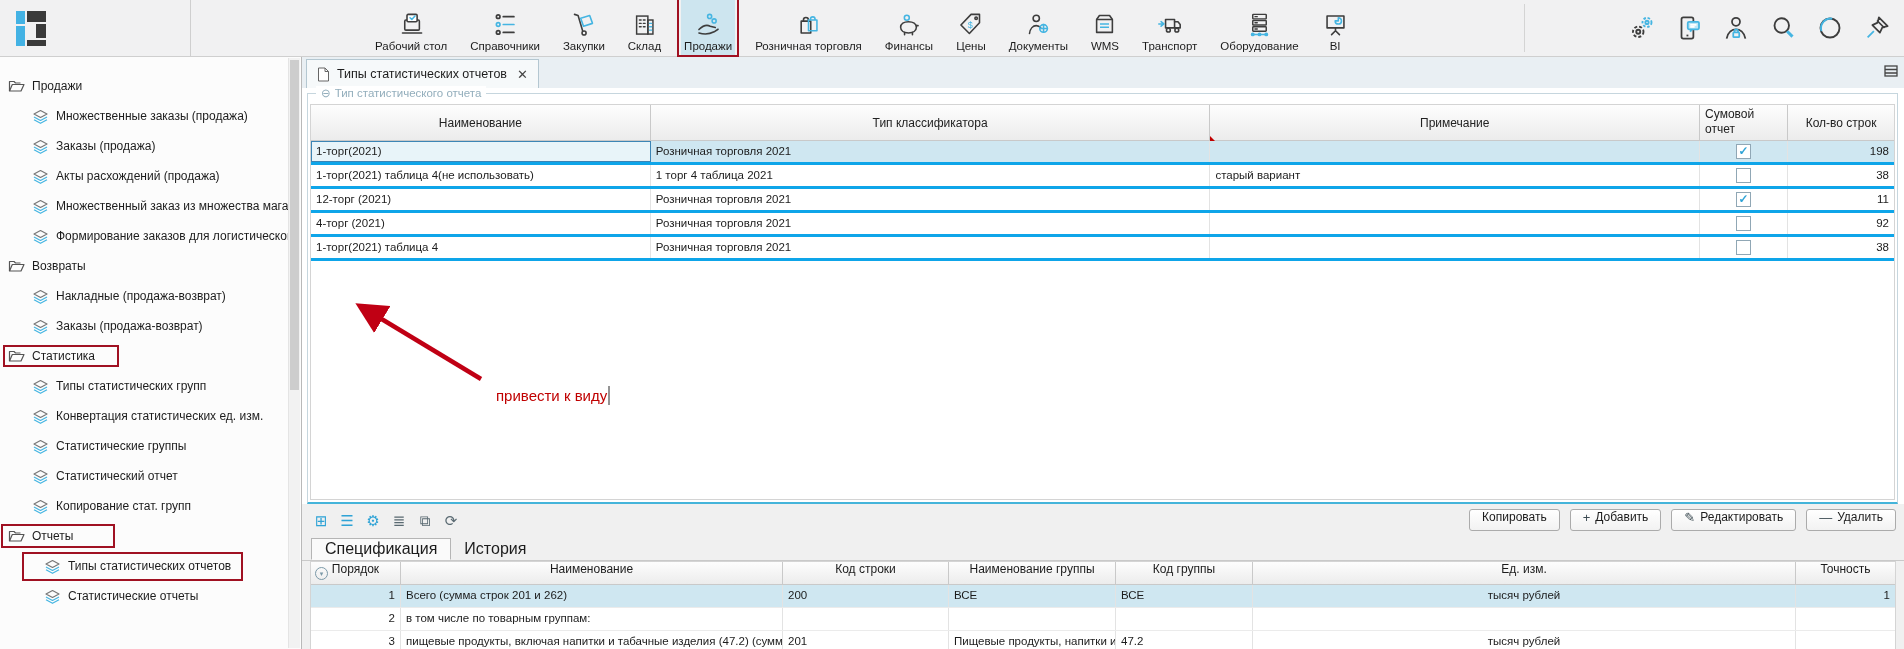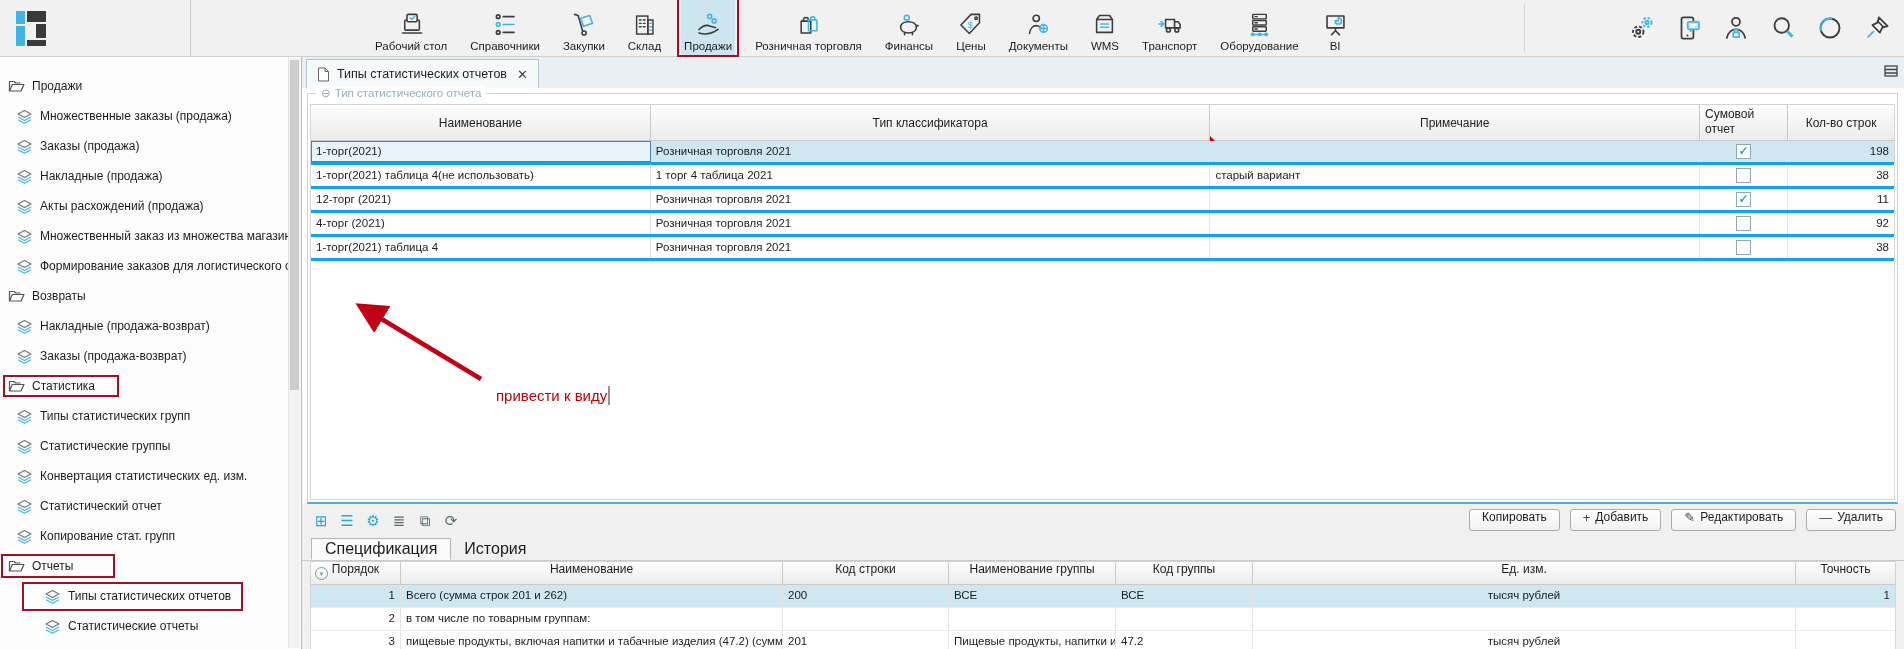--- a/index.html
+++ b/index.html
@@ -26,21 +26,21 @@
   .red-outline{position:absolute;left:-4px;right:-4px;top:-3px;bottom:-1px;border:2px solid #a01122;pointer-events:none;}
   .tb-divider{position:absolute;left:1524px;top:4px;width:1px;height:48px;background:#d4d4d4;}
   .tb-right{position:absolute;right:12px;top:0;height:56px;display:flex;align-items:center;gap:17px;}
 
   
   .sidebar{position:absolute;left:0;top:57px;width:302px;height:592px;background:#fcfcfc;
            border-right:1px solid #b9b9b9;box-sizing:border-box;padding-top:14px;overflow:hidden;}
   .sb-scroll{position:absolute;right:1px;top:1px;width:11px;height:590px;background:#f2f2f2;border-left:1px solid #e4e4e4;}
   .sb-thumb{position:absolute;left:1px;top:2px;width:9px;height:330px;background:#cdcdcd;}
   .sb-item{height:30px;display:flex;align-items:center;gap:7px;font-size:12px;white-space:nowrap;
-           padding-left:16px;overflow:visible;cursor:default;}
+           padding-left:32px;overflow:visible;cursor:default;}
   .sb-item.folder{padding-left:8px;}
   .sb-item.subleaf{padding-left:44px;}
   .sb-wrap{position:relative;display:inline-flex;align-items:center;gap:7px;}
   .rb{position:absolute;border:2px solid #a01122;pointer-events:none;}
   .rb-stat{left:-5px;top:-4px;right:-24px;bottom:-4px;}
   .rb-otch{left:-7px;top:-5px;right:-42px;bottom:-5px;}
   .rb-tipy{left:-22px;top:-7px;right:-12px;bottom:-7px;}
 
   
   .main{position:absolute;left:302px;top:57px;width:1602px;height:592px;background:#fff;}
@@ -357,30 +357,20 @@
       <span>Заказы (продажа)</span>
     </div>
     <div class="sb-item">
       <span>
           <svg width="17" height="15" viewBox="0 0 17 15" fill="none" stroke-width="1.2" stroke-linejoin="round">
             <path d="M8.5 1.5L15 5 8.5 8.5 2 5z" stroke="#777"></path>
             <path d="M2 8l6.5 3.5L15 8" stroke="#45b5e2"></path>
             <path d="M2 10.8l6.5 3.5 6.5-3.5" stroke="#45b5e2"></path>
           </svg>
         </span>
-      <span>Накладные (продажа)</span>
-    </div>
-    <div class="sb-item">
-      <span>
-          <svg width="17" height="15" viewBox="0 0 17 15" fill="none" stroke-width="1.2" stroke-linejoin="round">
-            <path d="M8.5 1.5L15 5 8.5 8.5 2 5z" stroke="#777"></path>
-            <path d="M2 8l6.5 3.5L15 8" stroke="#45b5e2"></path>
-            <path d="M2 10.8l6.5 3.5 6.5-3.5" stroke="#45b5e2"></path>
-          </svg>
-        </span>
       <span>Акты расхождений (продажа)</span>
     </div>
     <div class="sb-item">
       <span>
           <svg width="17" height="15" viewBox="0 0 17 15" fill="none" stroke-width="1.2" stroke-linejoin="round">
             <path d="M8.5 1.5L15 5 8.5 8.5 2 5z" stroke="#777"></path>
             <path d="M2 8l6.5 3.5L15 8" stroke="#45b5e2"></path>
             <path d="M2 10.8l6.5 3.5 6.5-3.5" stroke="#45b5e2"></path>
           </svg>
         </span>
@@ -448,31 +438,31 @@
       <span>Типы статистических групп</span>
     </div>
     <div class="sb-item">
       <span>
           <svg width="17" height="15" viewBox="0 0 17 15" fill="none" stroke-width="1.2" stroke-linejoin="round">
             <path d="M8.5 1.5L15 5 8.5 8.5 2 5z" stroke="#777"></path>
             <path d="M2 8l6.5 3.5L15 8" stroke="#45b5e2"></path>
             <path d="M2 10.8l6.5 3.5 6.5-3.5" stroke="#45b5e2"></path>
           </svg>
         </span>
+      <span>Конвертация статистических ед. изм.</span>
+    </div>
+    <div class="sb-item">
+      <span>
+          <svg width="17" height="15" viewBox="0 0 17 15" fill="none" stroke-width="1.2" stroke-linejoin="round">
+            <path d="M8.5 1.5L15 5 8.5 8.5 2 5z" stroke="#777"></path>
+            <path d="M2 8l6.5 3.5L15 8" stroke="#45b5e2"></path>
+            <path d="M2 10.8l6.5 3.5 6.5-3.5" stroke="#45b5e2"></path>
+          </svg>
+        </span>
       <span>Статистические группы</span>
-    </div>
-    <div class="sb-item">
-      <span>
-          <svg width="17" height="15" viewBox="0 0 17 15" fill="none" stroke-width="1.2" stroke-linejoin="round">
-            <path d="M8.5 1.5L15 5 8.5 8.5 2 5z" stroke="#777"></path>
-            <path d="M2 8l6.5 3.5L15 8" stroke="#45b5e2"></path>
-            <path d="M2 10.8l6.5 3.5 6.5-3.5" stroke="#45b5e2"></path>
-          </svg>
-        </span>
-      <span>Конвертация статистических ед. изм.</span>
     </div>
     <div class="sb-item">
       <span>
           <svg width="17" height="15" viewBox="0 0 17 15" fill="none" stroke-width="1.2" stroke-linejoin="round">
             <path d="M8.5 1.5L15 5 8.5 8.5 2 5z" stroke="#777"></path>
             <path d="M2 8l6.5 3.5L15 8" stroke="#45b5e2"></path>
             <path d="M2 10.8l6.5 3.5 6.5-3.5" stroke="#45b5e2"></path>
           </svg>
         </span>
       <span>Статистический отчет</span>

